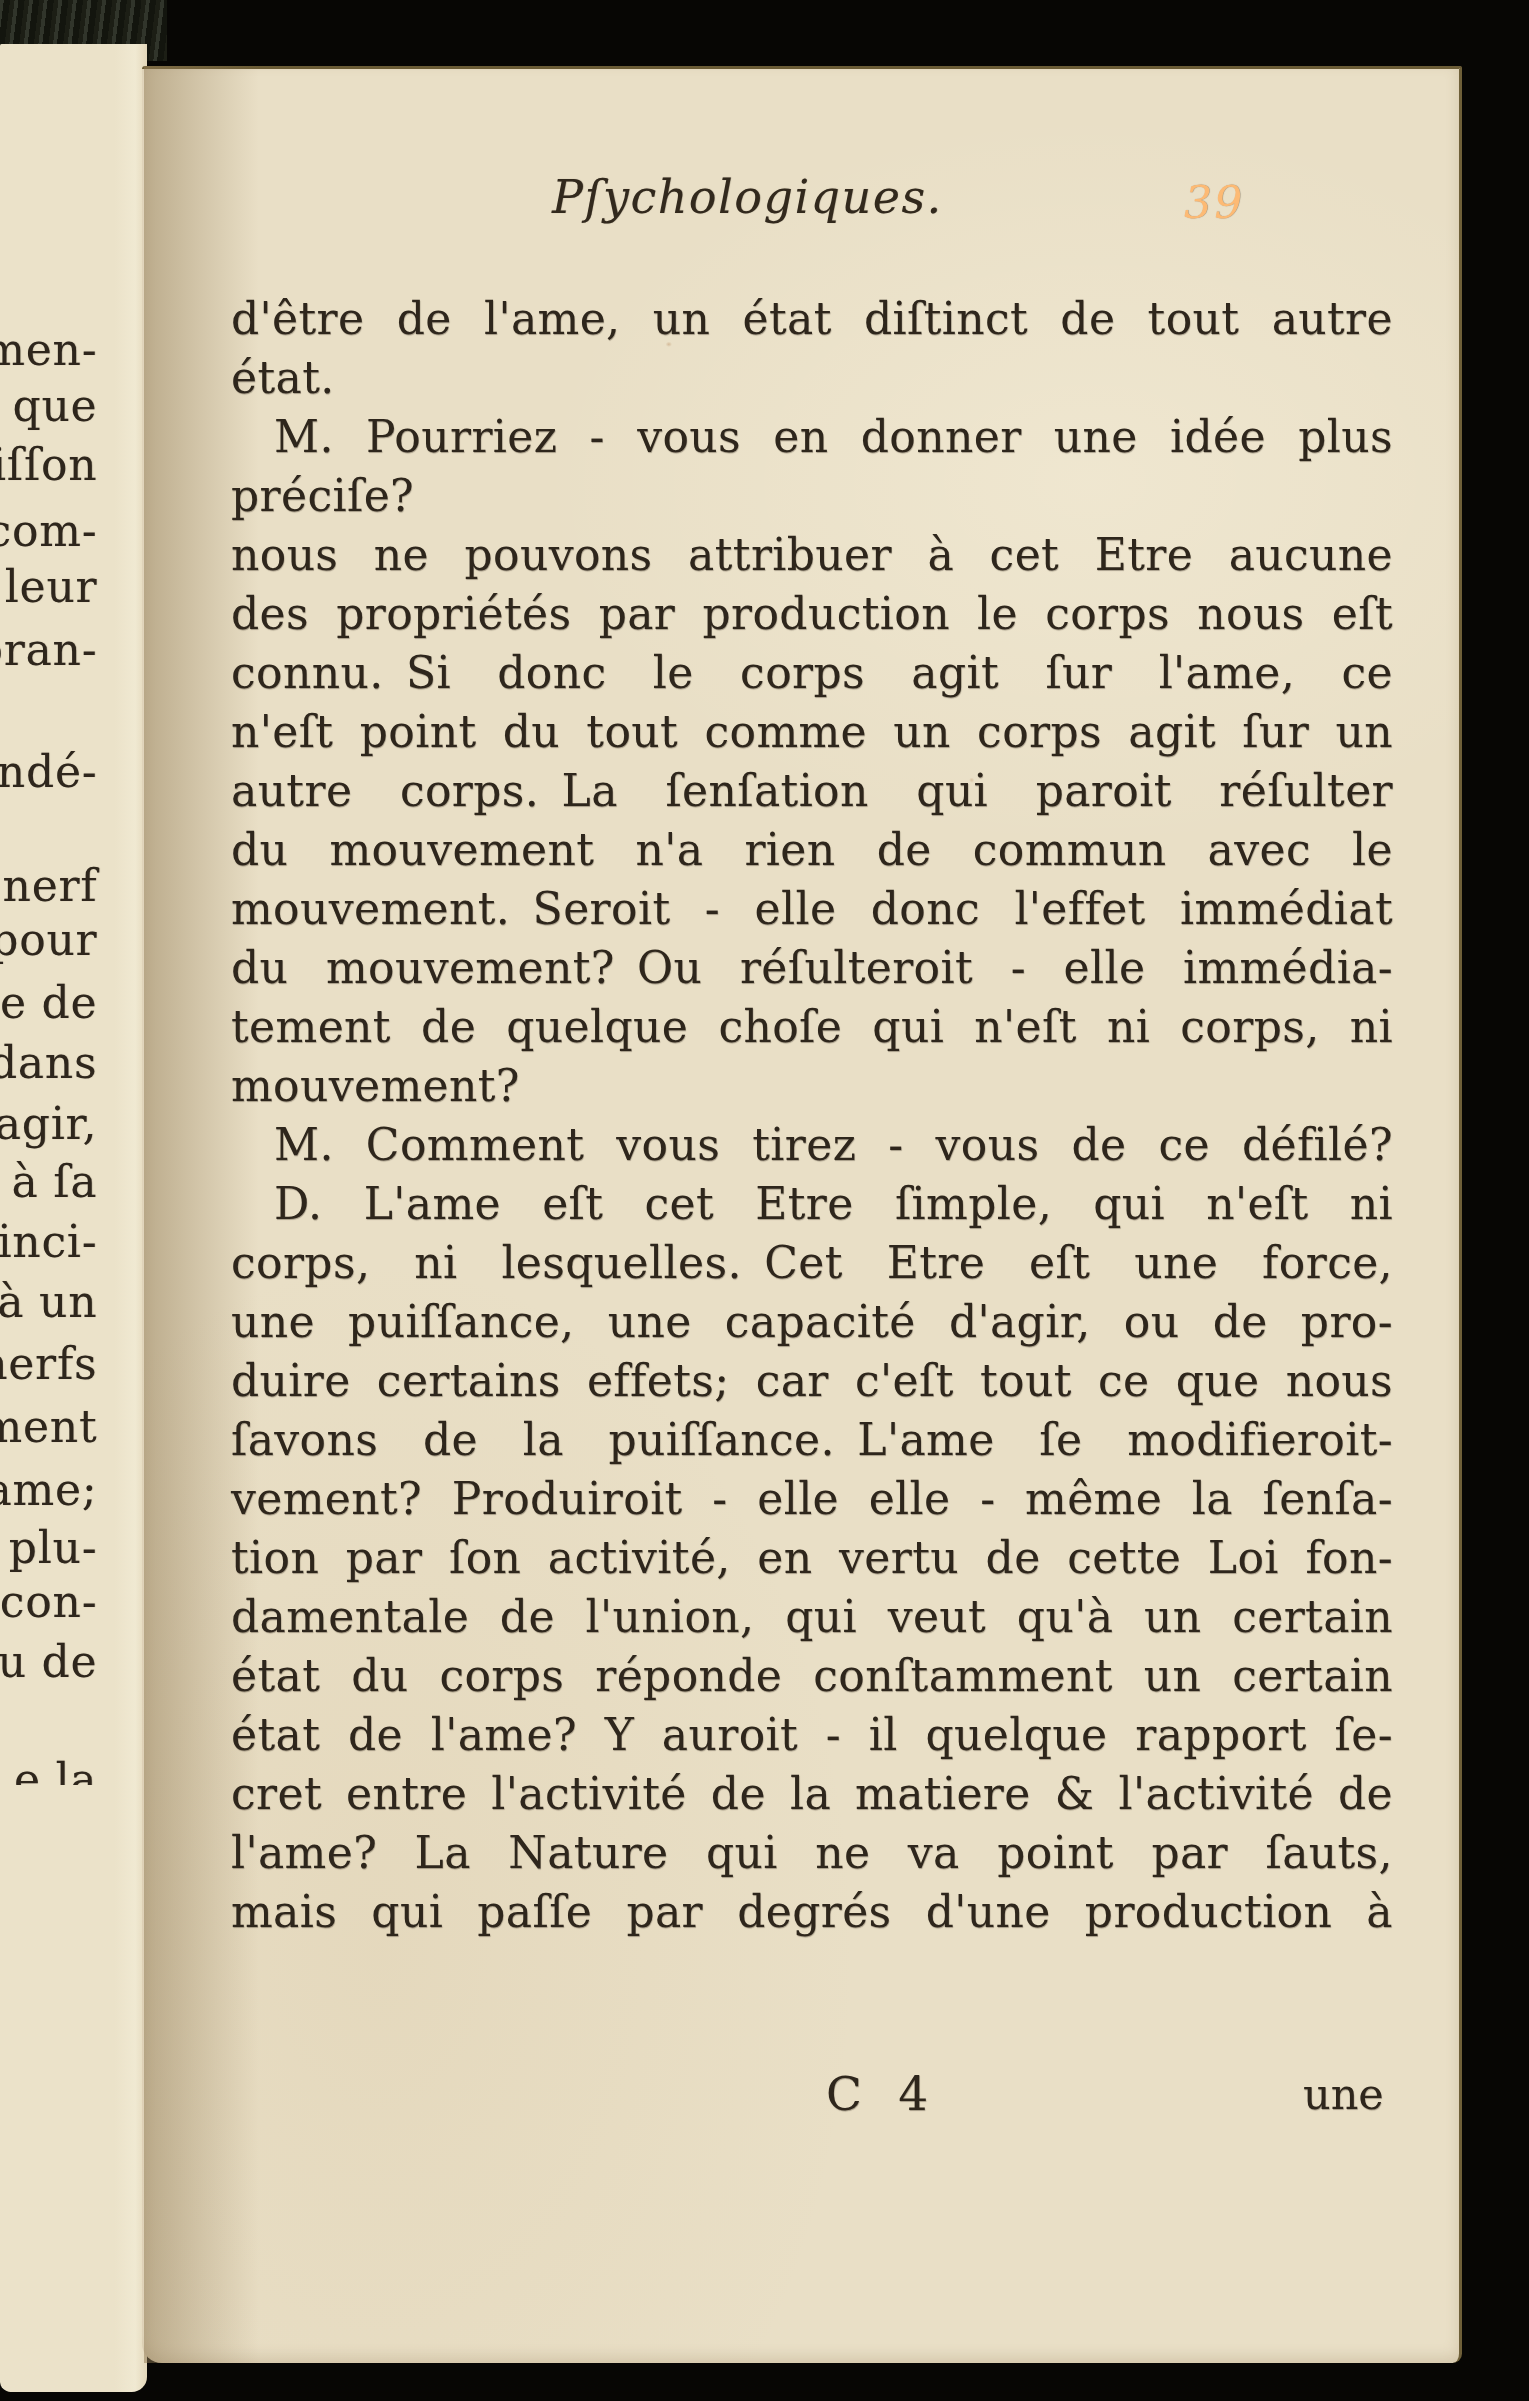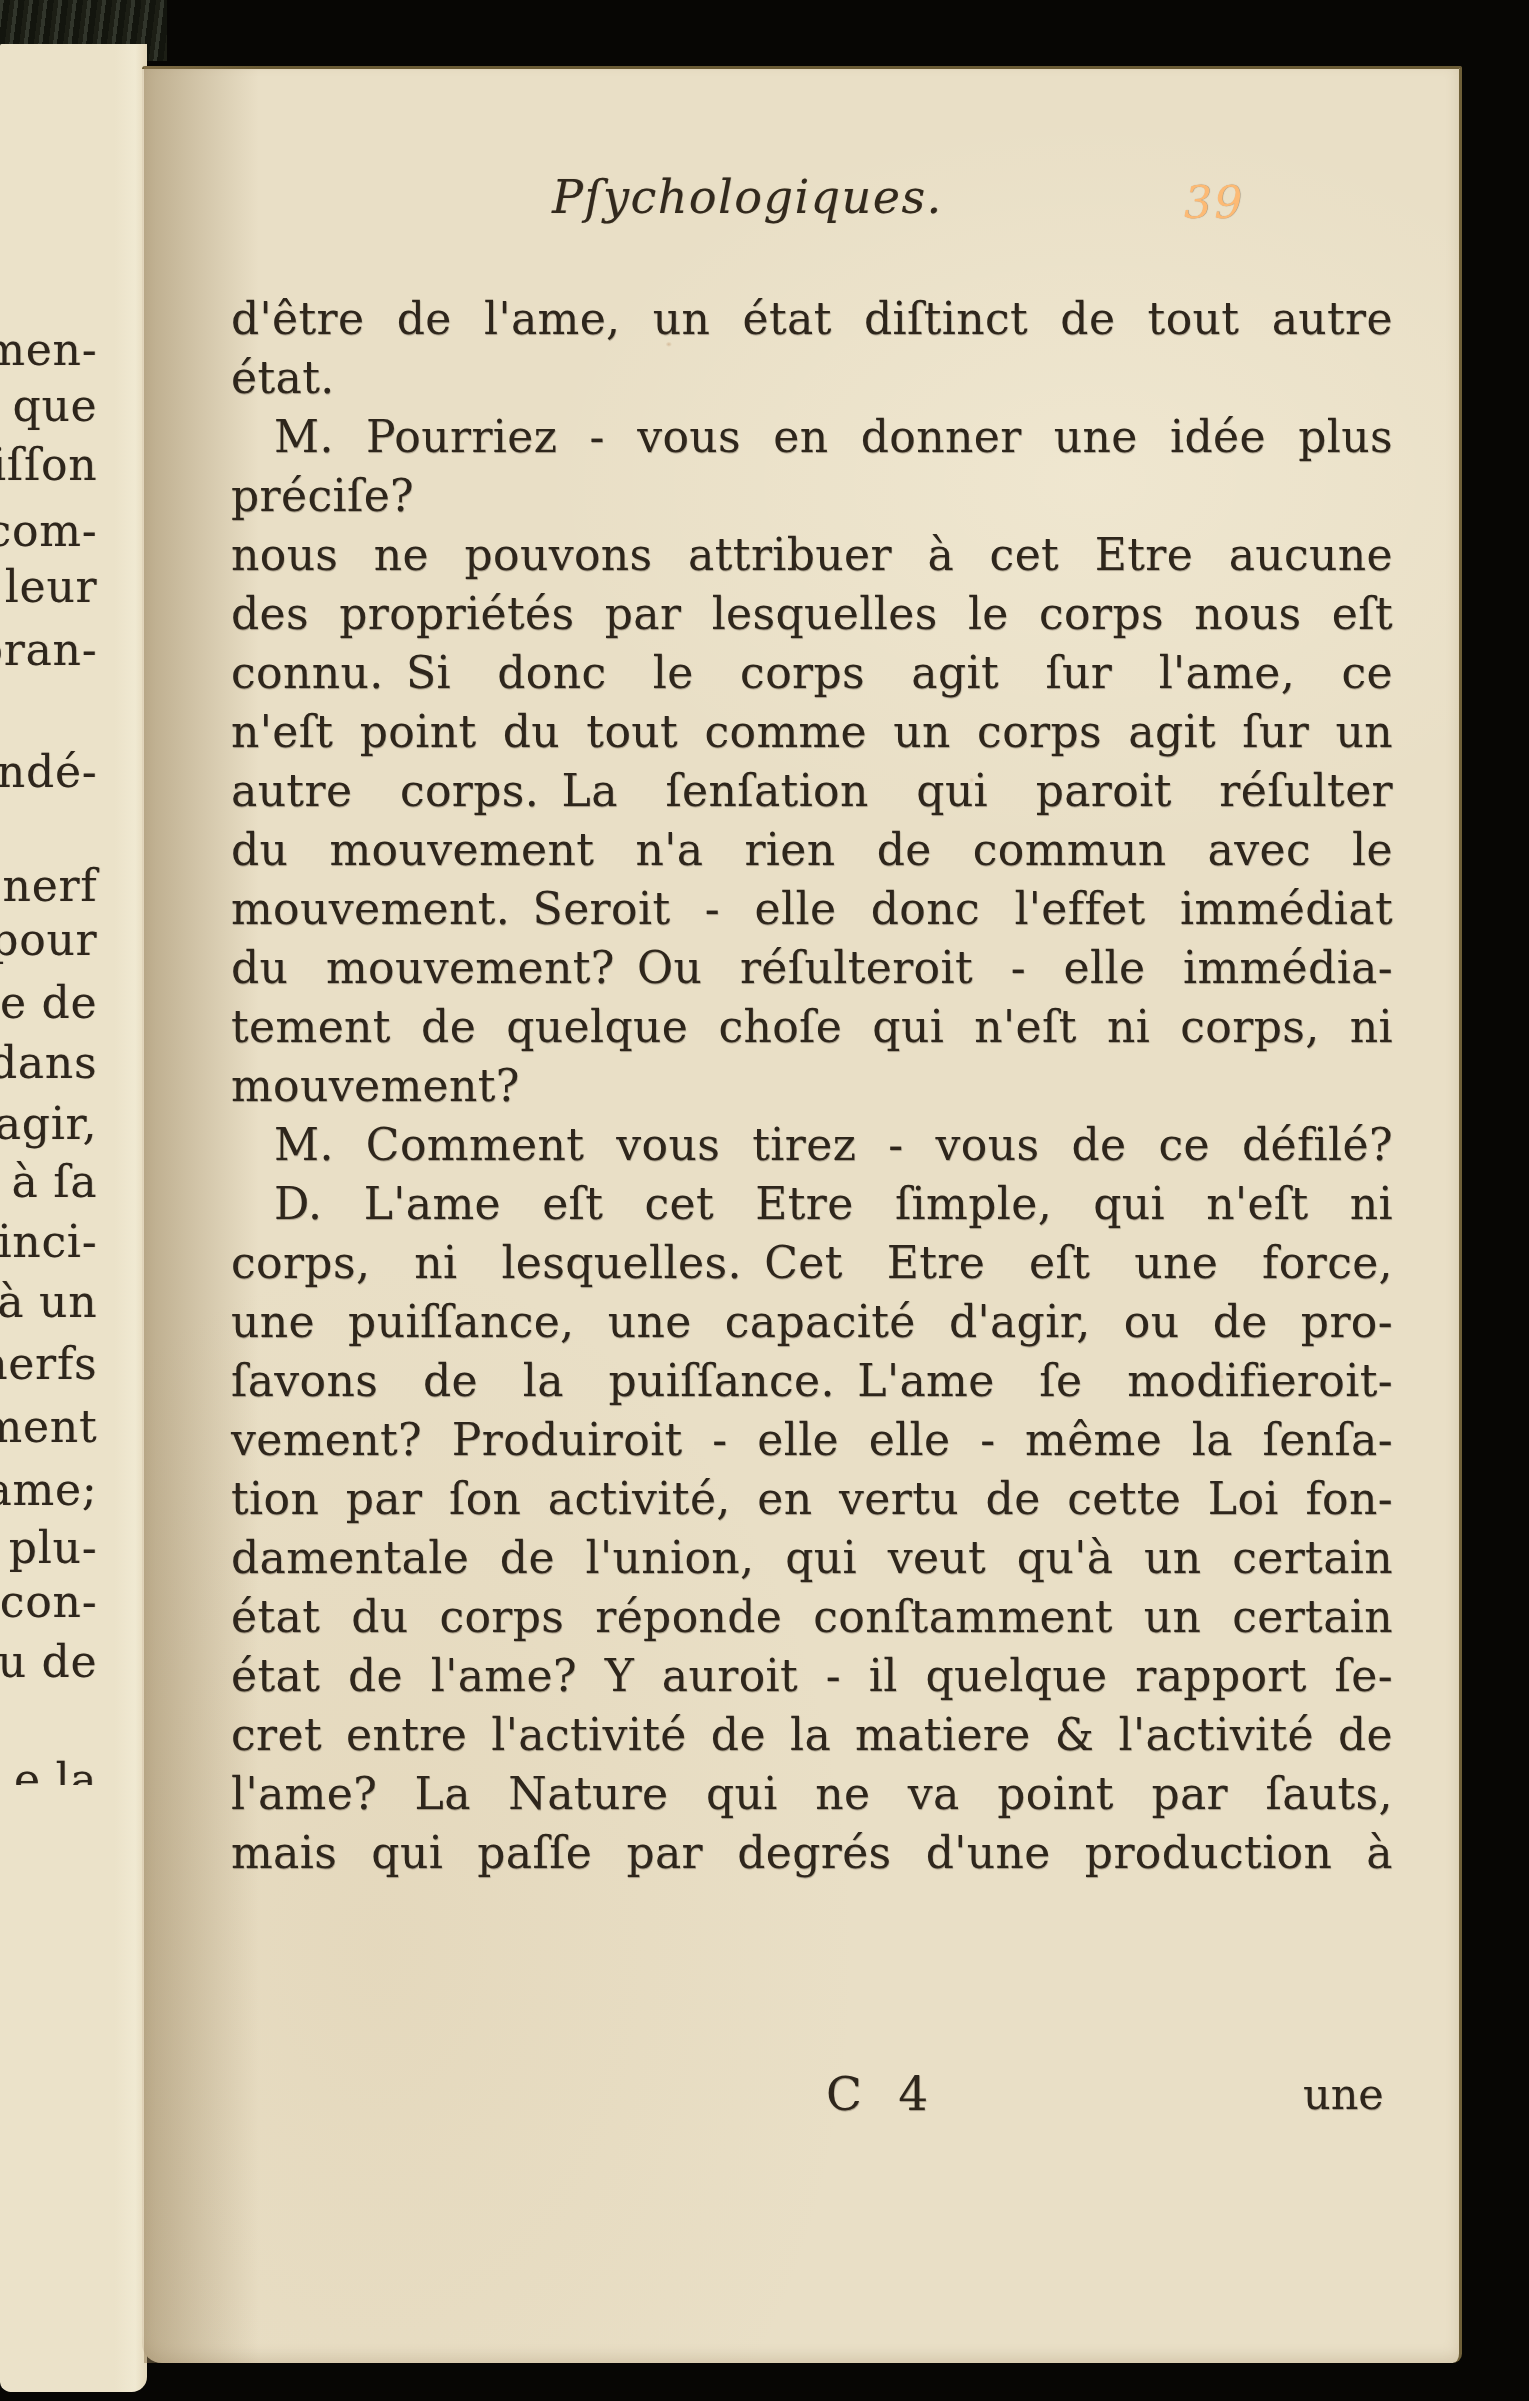--- a/index.html
+++ b/index.html
@@ -91,33 +91,34 @@
 
 <div class="running-title">Pſychologiques.</div>
 <div class="page-number">39</div>
 
 <div class="body-text">
     <div class="line just">d'être de l'ame, un état diſtinct de tout autre</div>
     <div class="line">état.</div>
     <div class="line just indent">M. Pourriez - vous en donner une idée plus</div>
     <div class="line">préciſe?</div>
     <div class="line just">nous ne pouvons attribuer à cet Etre aucune</div>
-    <div class="line just">des propriétés par lesquelles le corps nous eſt</div>
+    <div class="line just">des propriétés par production le corps nous eſt</div>
     <div class="line just">connu. Si donc le corps agit ſur l'ame, ce</div>
     <div class="line just">n'eſt point du tout comme un corps agit ſur un</div>
     <div class="line just">autre corps. La ſenſation qui paroit réſulter</div>
     <div class="line just">du mouvement n'a rien de commun avec le</div>
     <div class="line just">mouvement. Seroit - elle donc l'effet immédiat</div>
     <div class="line just">du mouvement? Ou réſulteroit - elle immédia-</div>
     <div class="line just">tement de quelque choſe qui n'eſt ni corps, ni</div>
     <div class="line">mouvement?</div>
     <div class="line just indent">M. Comment vous tirez - vous de ce défilé?</div>
     <div class="line just indent">D. L'ame eſt cet Etre ſimple, qui n'eſt ni</div>
     <div class="line just">corps, ni lesquelles. Cet Etre eſt une force,</div>
     <div class="line just">une puiſſance, une capacité d'agir, ou de pro-</div>
+    <div class="line just">duire certains effets; car c'eſt tout ce que nous</div>
     <div class="line just">ſavons de la puiſſance. L'ame ſe modifieroit-</div>
     <div class="line just">vement? Produiroit - elle elle - même la ſenſa-</div>
     <div class="line just">tion par ſon activité, en vertu de cette Loi fon-</div>
     <div class="line just">damentale de l'union, qui veut qu'à un certain</div>
     <div class="line just">état du corps réponde conſtamment un certain</div>
     <div class="line just">état de l'ame? Y auroit - il quelque rapport ſe-</div>
     <div class="line just">cret entre l'activité de la matiere &amp; l'activité de</div>
     <div class="line just">l'ame? La Nature qui ne va point par ſauts,</div>
     <div class="line just">mais qui paſſe par degrés d'une production à</div>
   </div>

